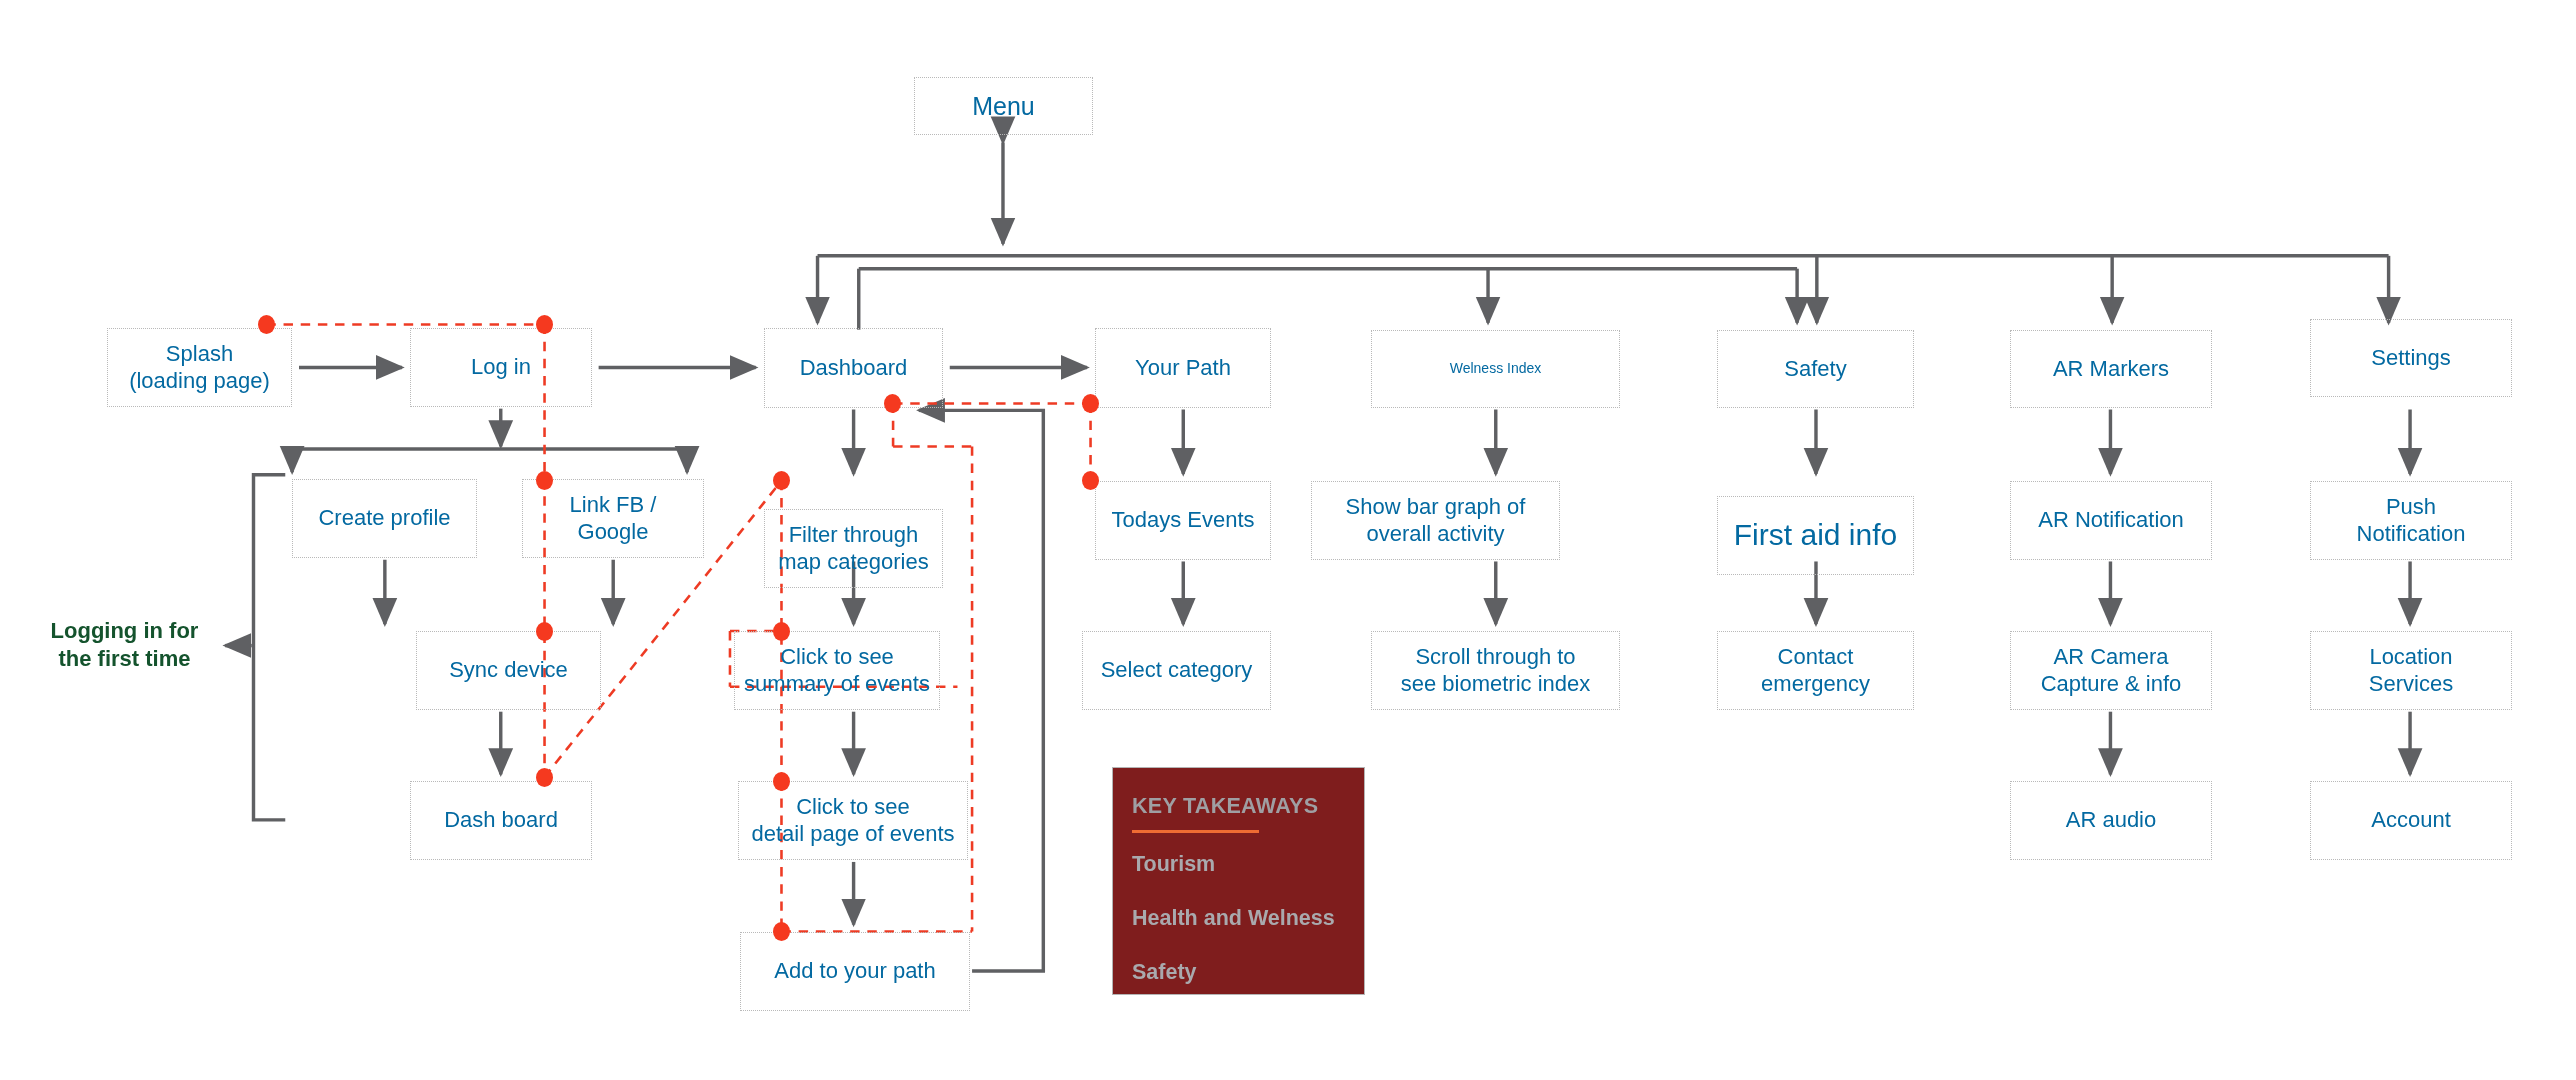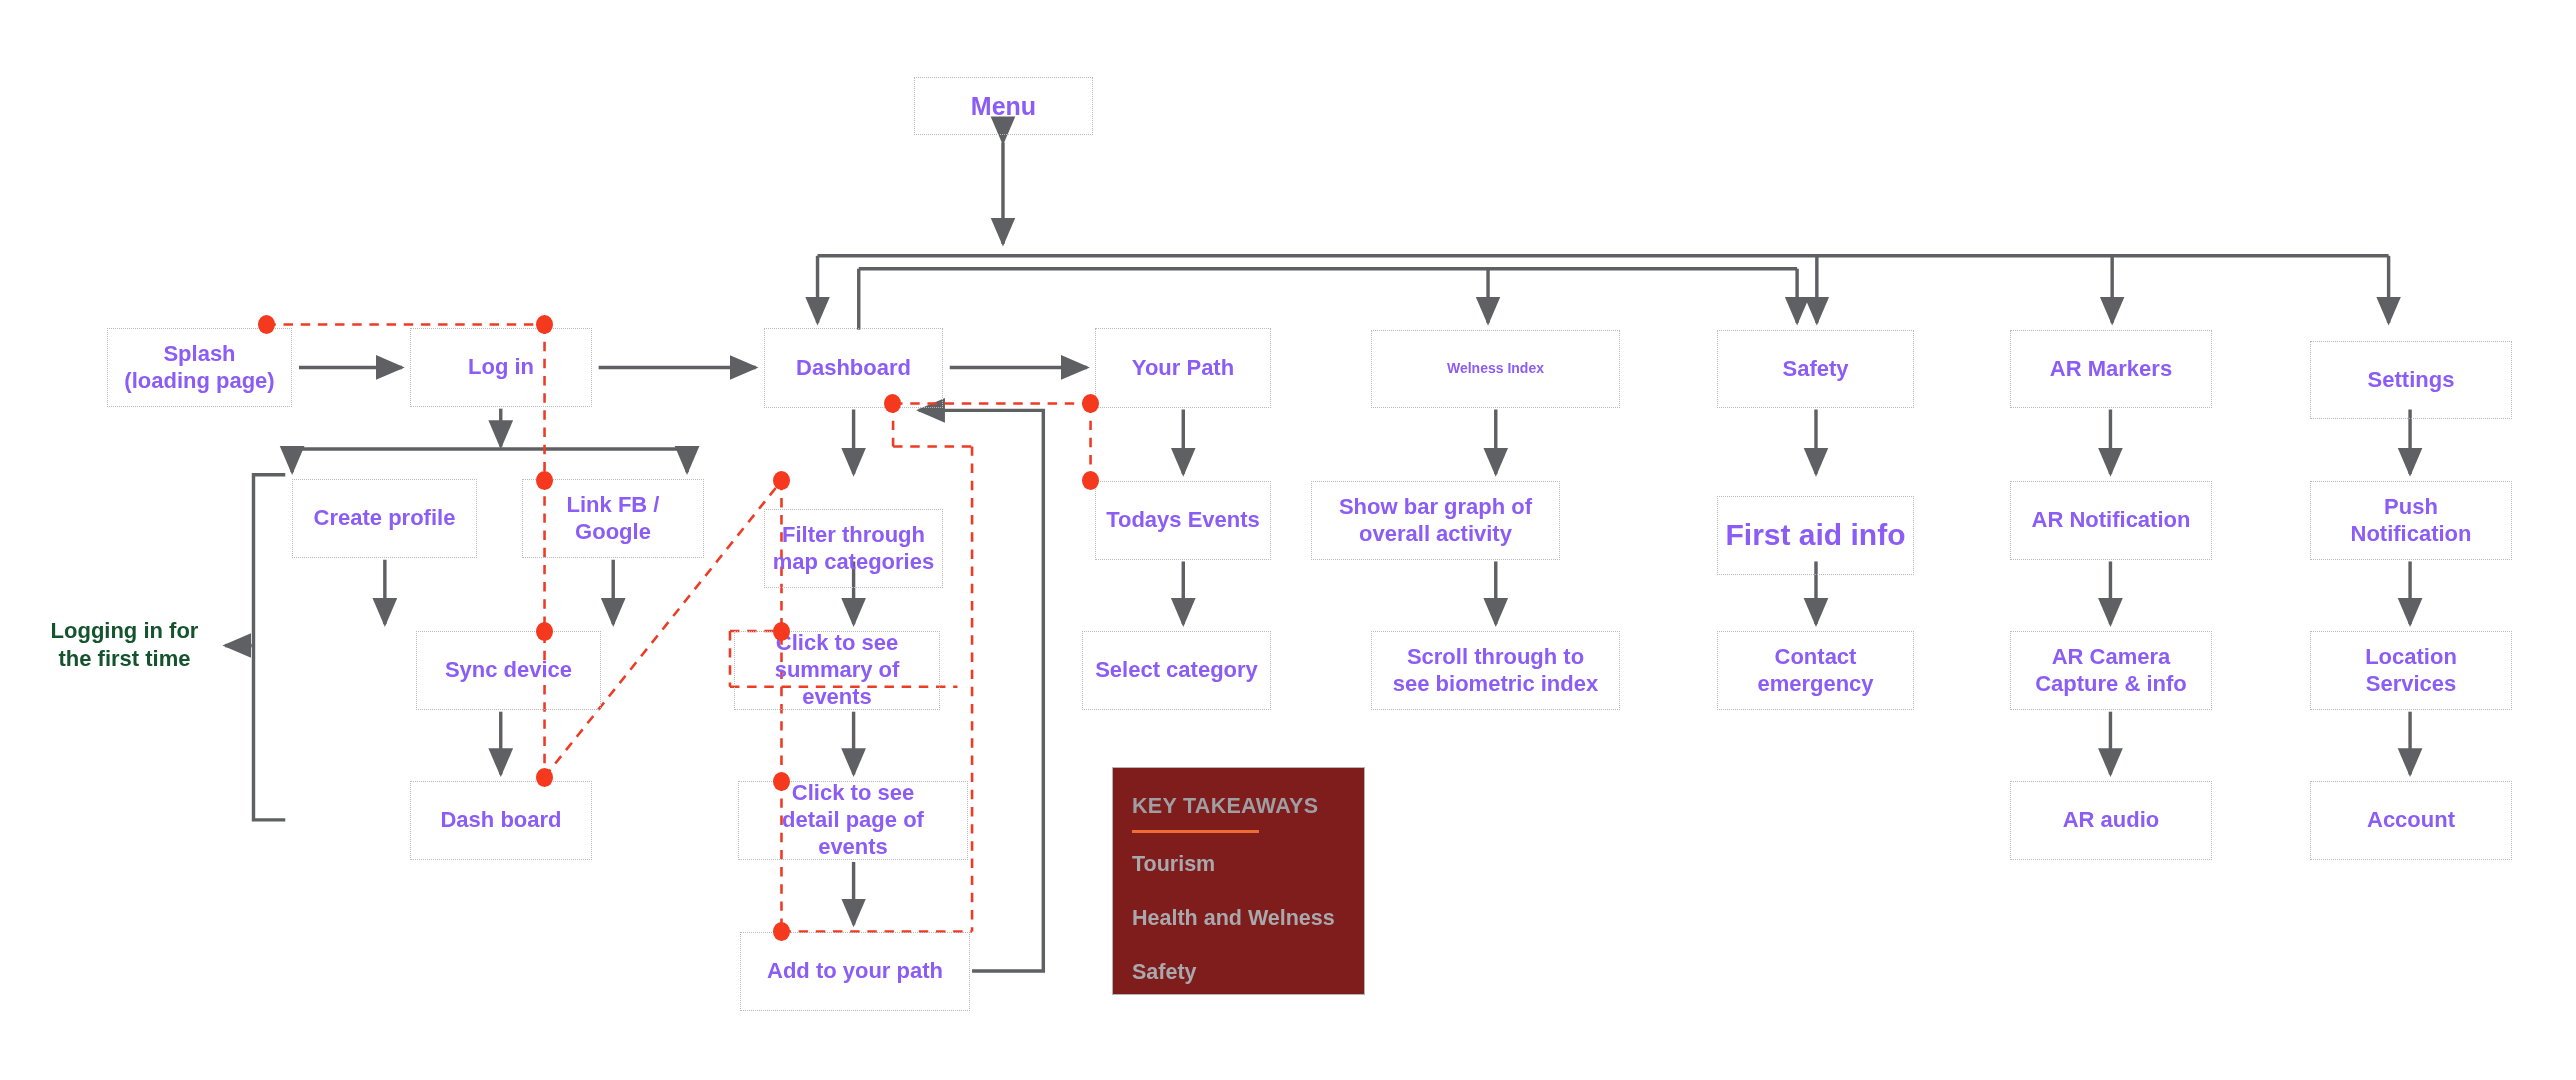--- a/index.html
+++ b/index.html
@@ -1,21 +1,21 @@
 <!DOCTYPE html>
 <html style="font-size:13.7px"><head>
 <meta charset="utf-8">
 <style>
   html,body{margin:0;padding:0;background:#ffffff;}
   #stage{position:relative;width:2576px;height:1080px;background:#ffffff;
          font-family:"Liberation Sans", sans-serif;overflow:hidden;}
   svg.wires{position:absolute;left:0;top:0;width:2576px;height:1080px;pointer-events:none;}
   .node{position:absolute;box-sizing:border-box;border:1.7px dotted #b9b9b9;
         display:flex;align-items:center;justify-content:center;text-align:center;
-        color:#8b5cf6;font-weight:bold;line-height:1.22;background:transparent;}
+        color:#0369a1;font-weight:normal;line-height:1.22;background:transparent;}
   .node span{display:block;padding:0 6.9px;white-space:pre-line;}
   .side-label{position:absolute;color:#14532d;font-weight:bold;text-align:center;
               line-height:1.25;white-space:pre-line;}
   .key-box{position:absolute;box-sizing:border-box;border:1.7px solid #b4b4b4;background:#7f1d1d;}
   .key-title{position:absolute;color:#9f9fa3;font-weight:bold;letter-spacing:0.3px;}
   .key-rule{position:absolute;height:2.6px;background:#ef6c33;}
   .key-item{position:absolute;color:#a9a9ad;font-weight:bold;}
   .dot{position:absolute;width:17px;height:19px;border-radius:50%;background:#f5391f;}
 </style>
 </head>
@@ -126,21 +126,21 @@
       </div>
       <div class="node" style="left: 1371px; top: 330px; width: 249px; height: 78px; font-size: 14px;">
         <span>Welness Index</span>
       </div>
       <div class="node" style="left: 1717px; top: 330px; width: 197px; height: 78px; font-size: 22px;">
         <span>Safety</span>
       </div>
       <div class="node" style="left: 2010px; top: 330px; width: 202px; height: 78px; font-size: 22px;">
         <span>AR Markers</span>
       </div>
-      <div class="node" style="left: 2310px; top: 341px; width: 202px; height: 78px; font-size: 22px;">
+      <div class="node" style="left: 2310px; top: 319px; width: 202px; height: 78px; font-size: 22px;">
         <span>Settings</span>
       </div>
       <div class="node" style="left: 292px; top: 479px; width: 185px; height: 79px; font-size: 22px;">
         <span>Create profile</span>
       </div>
       <div class="node" style="left: 522px; top: 479px; width: 182px; height: 79px; font-size: 22px;">
         <span>Link FB /
 Google</span>
       </div>
       <div class="node" style="left: 764px; top: 509px; width: 179px; height: 79px; font-size: 22px;">

